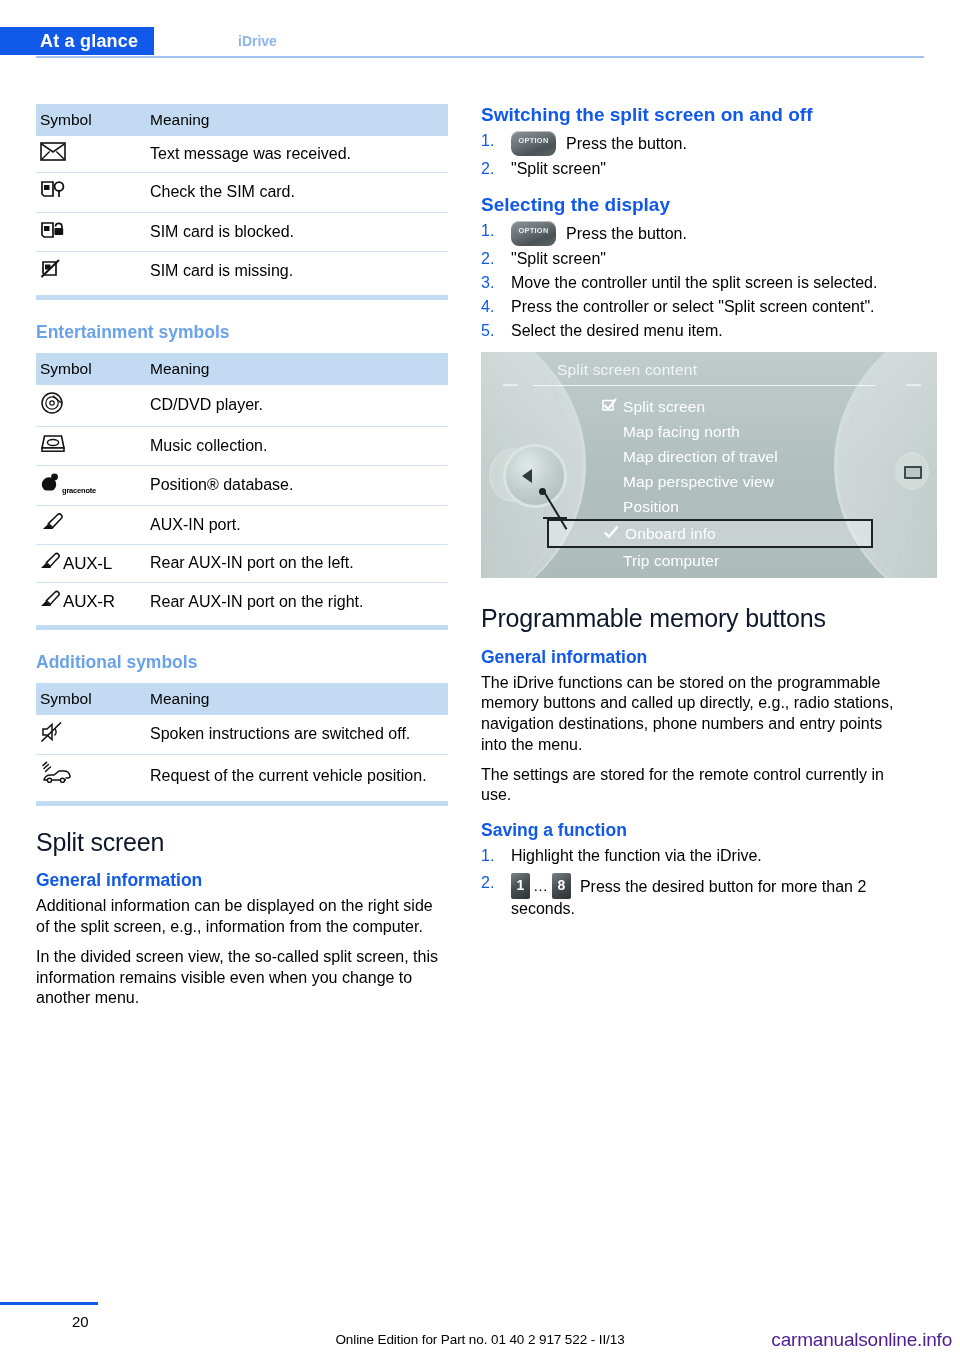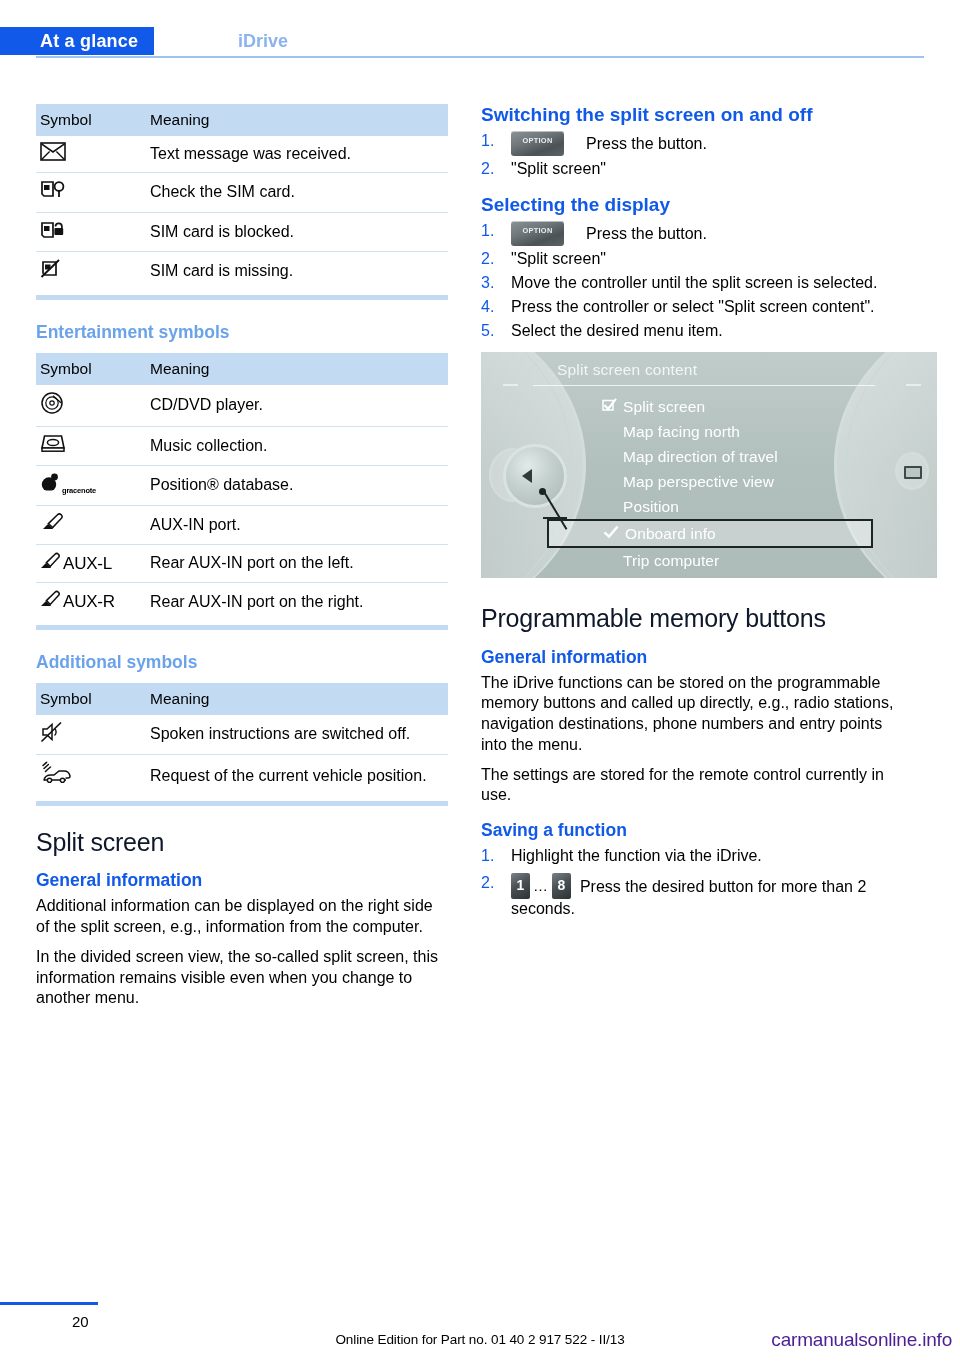--- a/index.html
+++ b/index.html
@@ -41,21 +41,21 @@
     font-weight: bold;
     line-height: 28px;
     letter-spacing: .2px;
     box-sizing: border-box;
   }
   .tab-inactive {
     position: absolute;
     left: 238px; top: 27px;
     height: 28px;
     color: #8bb4ef;
-    font-size: 18px;
+    font-size: 14px;
     font-weight: bold;
     line-height: 28px;
   }
 
   
   .col-left {
     position: absolute;
     left: 36px; top: 104px;
     width: 412px;
   }
@@ -147,27 +147,27 @@
     position: absolute;
     left: 0; top: 0;
     color: #1159e8;
     font-size: 16px;
   }
   .step-inline { display: inline; }
 
   
   .optbtn {
     display: inline-block;
-    width: 53px; height: 25px;
-    border-radius: 3px;
+    width: 45px; height: 25px;
+    border-radius: 8px;
     background: linear-gradient(160deg,#8c9397 0%,#6e7679 38%,#4c5356 70%,#5c6366 100%);
     box-shadow: inset 0 1px 0 rgba(255,255,255,.5);
     vertical-align: -7px;
     position: relative;
-    margin-right: 22px;
+    margin-right: 10px;
   }
   .optbtn span {
     position: absolute;
     left: 0; right: 0; top: 5px;
     text-align: center;
     color: #e9eef0;
     font-size: 7.4px;
     font-weight: bold;
     letter-spacing: .3px;
     font-family: "Liberation Sans", sans-serif;

